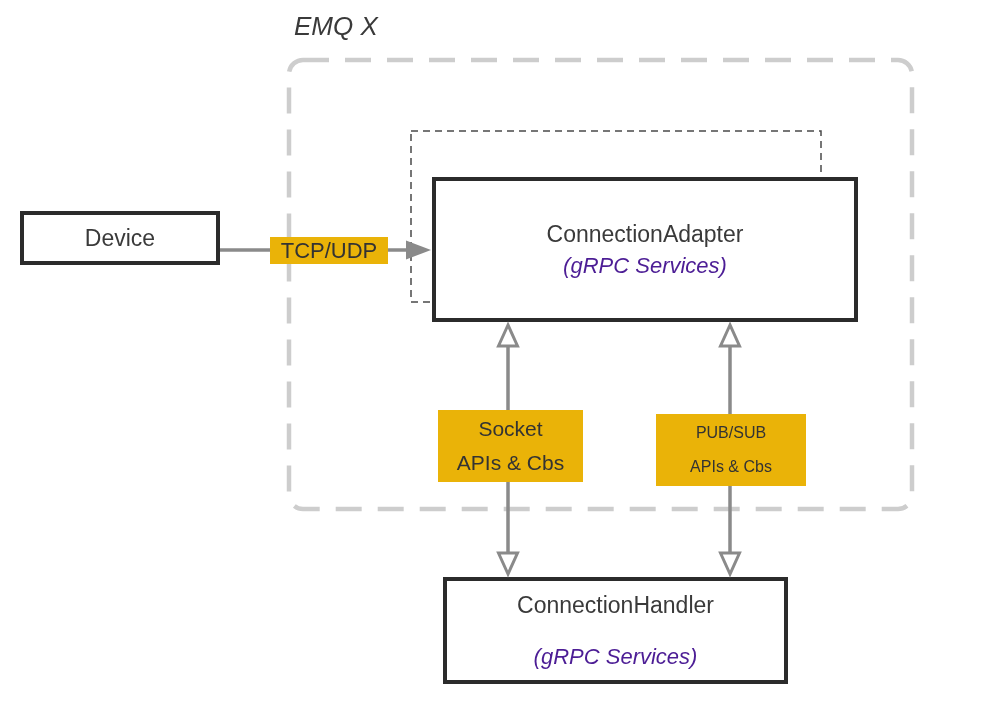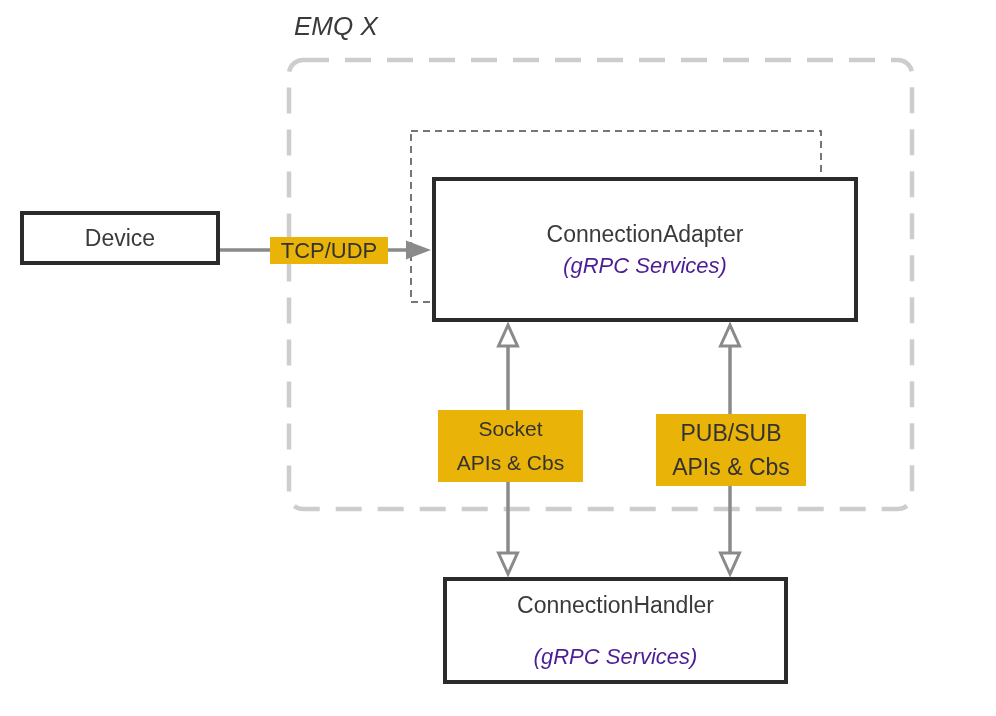--- a/index.html
+++ b/index.html
@@ -85,21 +85,21 @@
   .socket-label {
     left: 438px; top: 410px;
     width: 145px;
     font-size: 21px;
     line-height: 34px;
     padding: 2px 0;
   }
   .pubsub-label {
     left: 656px; top: 414px;
     width: 150px;
-    font-size: 23px;
+    font-size: 16px;
     line-height: 34px;
     padding: 2px 0;
   }
 </style>
 </head>
 <body>
 
 <div class="stage">
 
   <svg class="layer" style="z-index:1">

